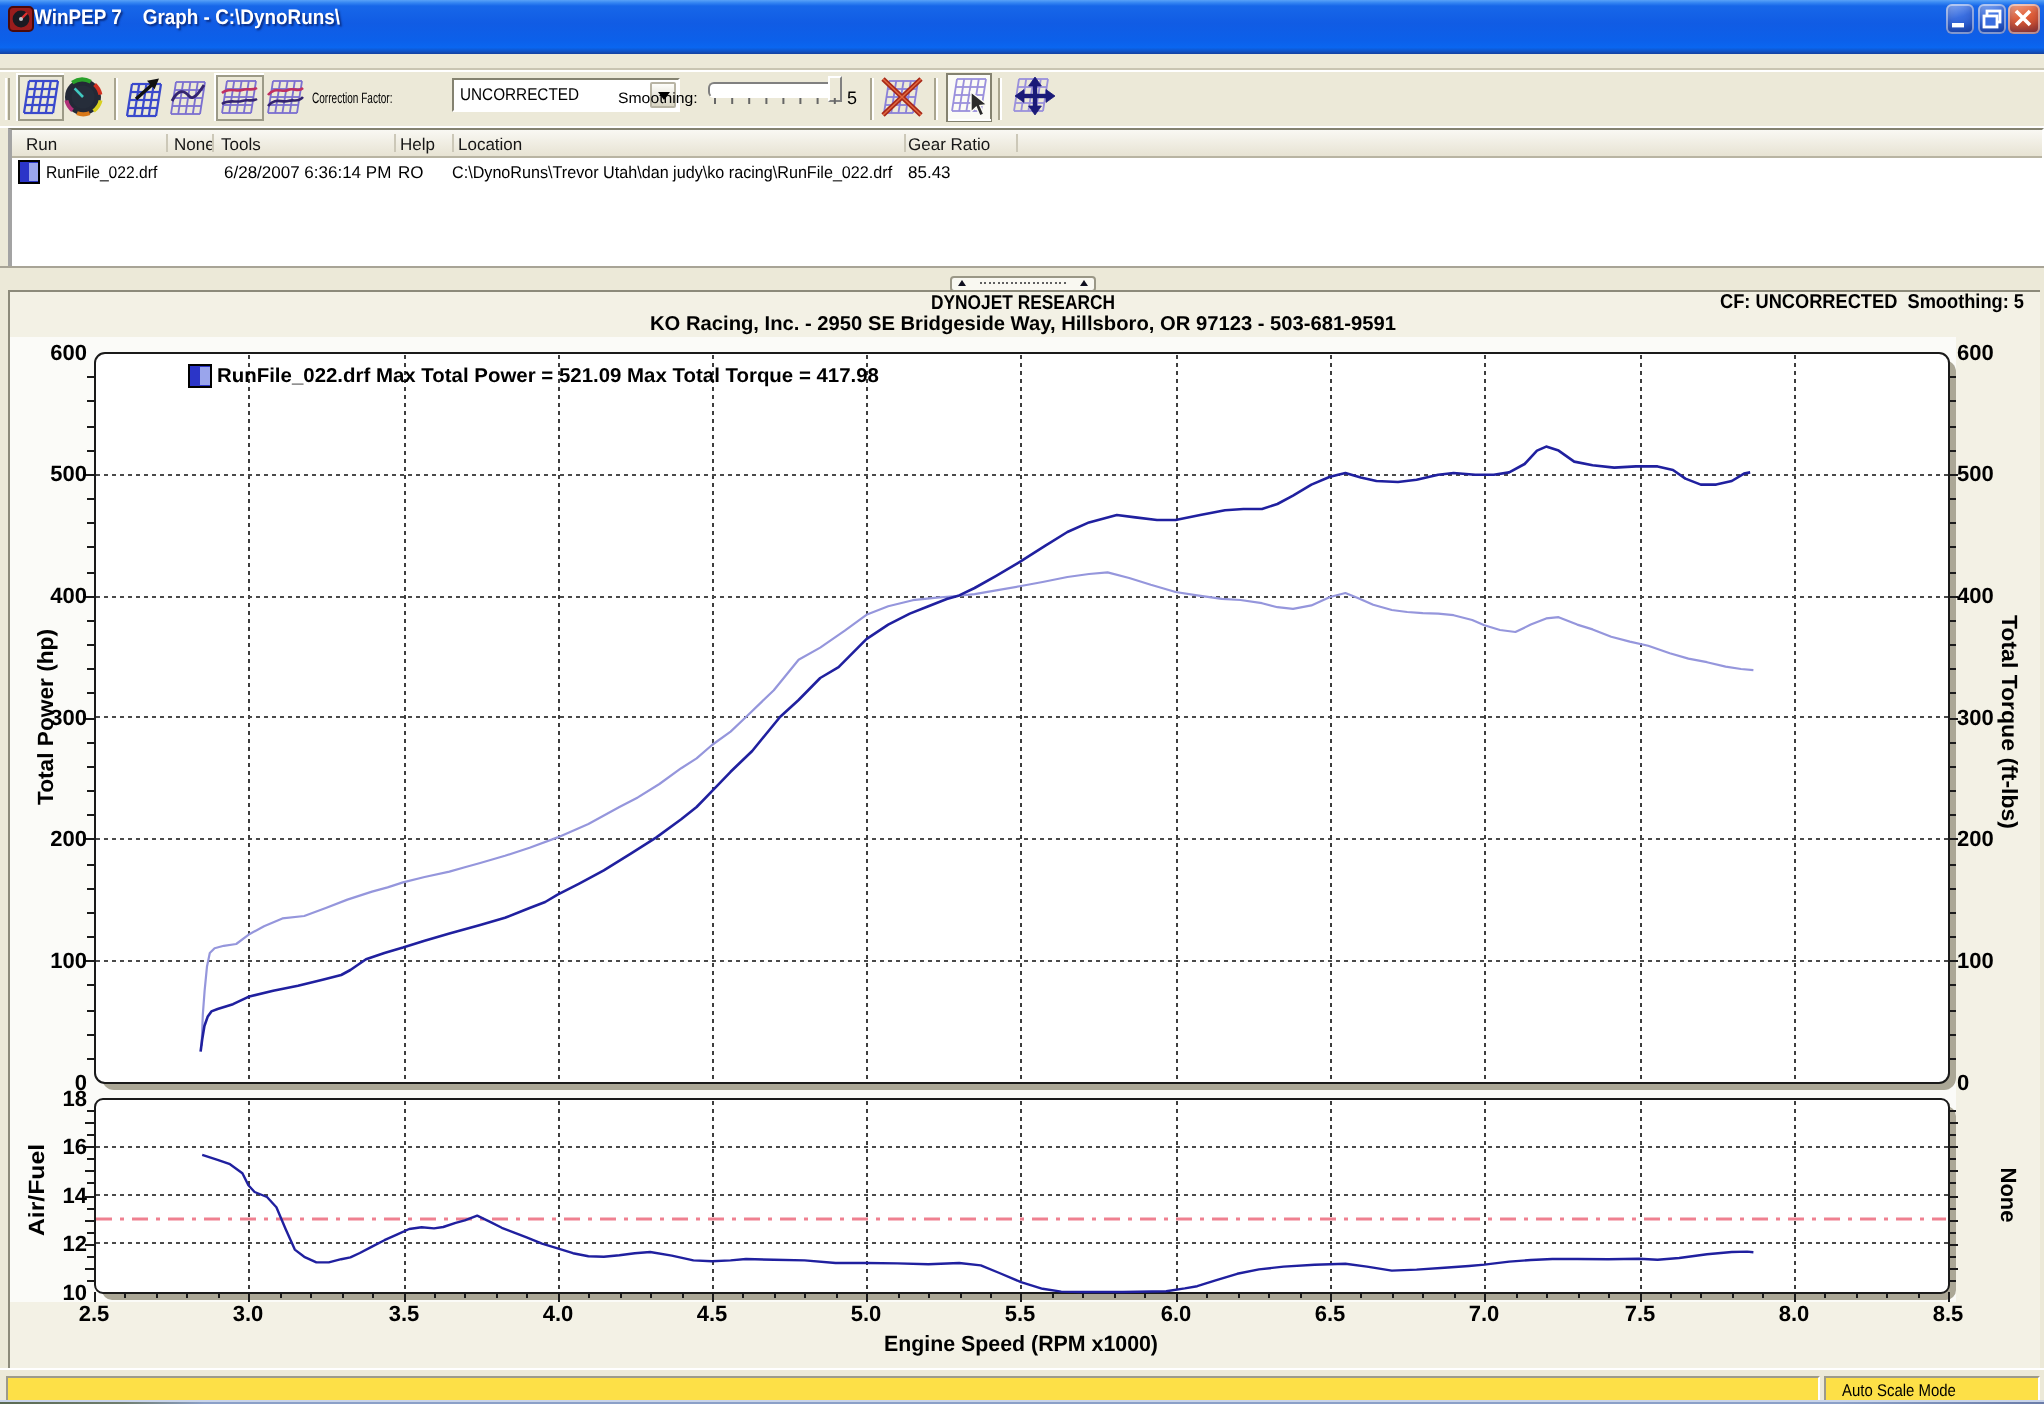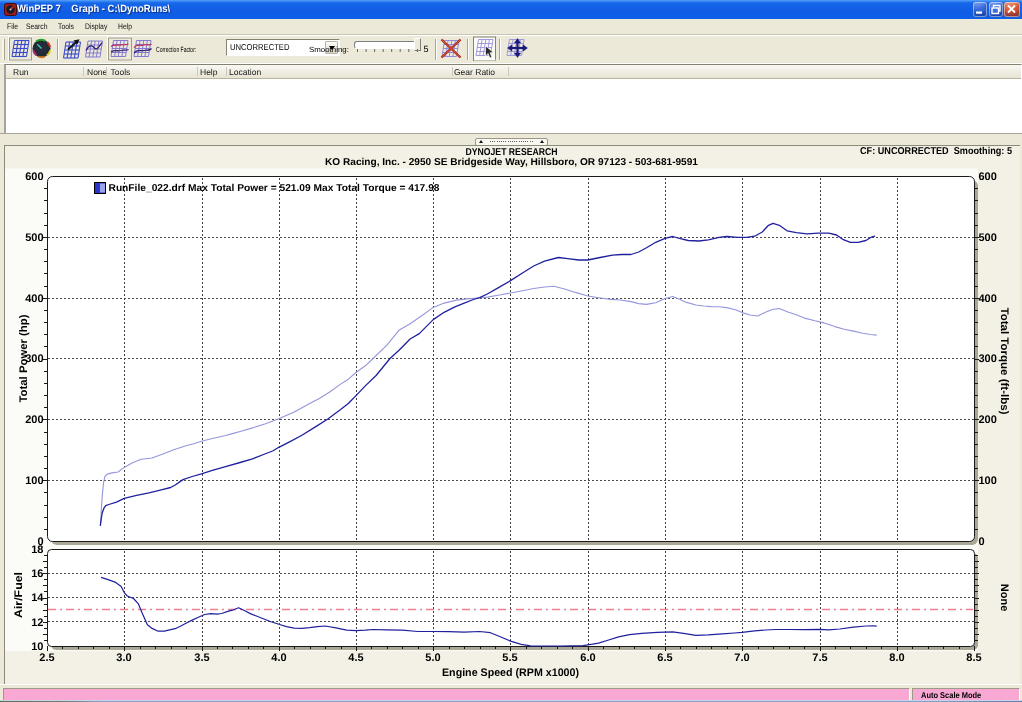--- a/index.html
+++ b/index.html
@@ -17,21 +17,21 @@
 #menusep{position:absolute;left:0;top:33.5px;width:1022px;height:1px;background:#fff;border-top:1px solid #c9c5b2;}
 #toolbar{position:absolute;left:0;top:35.5px;width:1022px;height:27px;background:#ece9d8;}
 .tlab{position:absolute;top:50%;transform:translateY(-50%) scaleX(.67);transform-origin:left center;font-size:7.5px;color:#000;white-space:nowrap;}
 #combo{position:absolute;left:226px;top:3px;width:76px;height:15.5px;background:#fff;border:1px solid #7f9db9;border-color:#848270 #fff #fff #848270;padding-left:36px;}
 #combo .ct{position:absolute;left:3px;top:2.2px;font-size:8.5px;color:#000;transform:scaleX(.9);transform-origin:left top;}
 #combo .btn{position:absolute;right:1px;top:1px;width:11px;height:11.5px;background:linear-gradient(#fdfdfa,#d9d5c4);border:1px solid #b8b4a4;border-radius:1px;}
 #combo .btn:after{content:"";position:absolute;left:2.5px;top:4px;border:3px solid transparent;border-top:4px solid #000;}
 #slider{position:absolute;left:354px;top:5px;width:62px;height:6px;background:#fff;border:1px solid;border-color:#808080 #fff #fff #808080;border-radius:3px;}
 #sthumb{position:absolute;left:413.5px;top:2.5px;width:5px;height:11px;background:#ece9d8;border:1px solid;border-color:#fff #808080 #808080 #fff;}
 #stat{position:absolute;left:0;top:684px;width:1022px;height:16px;background:#ece9d8;border-top:1px solid #fff;}
-.spanel{position:absolute;top:2.5px;height:11.5px;background:#f9a8d4;border:1px solid;border-color:#9d9a8a #fff #fff #9d9a8a;font-weight:bold;}
+.spanel{position:absolute;top:2.5px;height:11.5px;background:#fde047;border:1px solid;border-color:#9d9a8a #fff #fff #9d9a8a;}
 #bstrip{position:absolute;left:0;top:700px;width:1022px;height:2px;background:linear-gradient(90deg,#5a6a52 0%,#707e6e 6%,#8ba0c8 10%,#8ba0c8 90%,#6a7ca8 100%);border-top:0.5px solid #c9d4ea;}
 #listpanel{position:absolute;left:4px;top:63.5px;width:1015px;height:69.5px;background:#fff;border-left:2px solid #a3a3a3;border-top:1px solid #848270;border-right:1px solid #fff;}
 #lhead{position:absolute;left:0;top:0;width:100%;height:13.5px;background:linear-gradient(#f9f8f3,#e7e3d3);border-bottom:1px solid #b8b4a2;}
 #lhead span{position:absolute;top:2px;font-size:8.5px;color:#161616;white-space:nowrap}
 .hsep{position:absolute;top:2px;height:9.5px;width:1px;background:#ccc8b8;}
 #lrow span{position:absolute;top:0;font-size:8.5px;color:#000;white-space:nowrap;transform-origin:left top}
 #band{position:absolute;left:0;top:133px;width:1022px;height:11.5px;background:#ece9d8;border-top:1px solid #a8a496;}
 #handle{position:absolute;left:475px;top:3.5px;width:71px;height:6.5px;background:#f9f8f1;border:1px solid #9a9786;border-radius:2px;}
 #handle .dots{position:absolute;left:14px;top:2.4px;width:44px;height:1.6px;background:repeating-linear-gradient(90deg,#606060 0 1px,transparent 1px 2.2px);}
 .tri{position:absolute;top:1.6px;width:0;height:0;border-left:2.8px solid transparent;border-right:2.8px solid transparent;border-bottom:3.6px solid #101020;}
@@ -59,27 +59,20 @@
         <svg width="14" height="14">
           <rect x="4.5" y="3.5" width="6.5" height="5.5" fill="none" stroke="#fff" stroke-width="1.4"></rect>
           <rect x="3" y="6" width="6.5" height="5.5" fill="#3b6fe0" stroke="#fff" stroke-width="1.4"></rect>
         </svg>
       </div>
   <div id="bclose" class="wbtn">
         <svg width="15" height="14">
           <path d="M4 3.5 L11 10.5 M11 3.5 L4 10.5" stroke="#fff" stroke-width="1.8"></path>
         </svg>
       </div>
- </div>
- <div id="menubar">
-  <span style="left:6.5px">File</span>
-      <span style="left:25.5px">Search</span>
-      <span style="left:57.5px">Tools</span>
-      <span style="left:85px">Display</span>
-      <span style="left:117.5px">Help</span>
  </div>
  <div id="menusep"></div>
  <div id="toolbar">
   <svg width="1022" height="27" viewBox="0 0 1022 27">
 <g>
 <line x1="3" y1="3" x2="3" y2="24" stroke="#ffffff"></line>
           <line x1="4.5" y1="3" x2="4.5" y2="24" stroke="#a9a58f"></line>
 </g>
 <rect x="8.5" y="1" width="23" height="23" fill="none" stroke="#fff" stroke-width="1"></rect>
 <rect x="9.5" y="2" width="22" height="22" fill="none" stroke="#9c9a87" stroke-width="1"></rect>
@@ -229,20 +222,31 @@
         <span style="left:104.5px">Tools</span>
         <span style="left:194px">Help</span>
         <span style="left:223px">Location</span>
         <span style="left:448px">Gear Ratio</span>
    <div class="hsep" style="left:77px"></div>
         <div class="hsep" style="left:100px"></div>
         <div class="hsep" style="left:191px"></div>
         <div class="hsep" style="left:219.5px"></div>
         <div class="hsep" style="left:445.5px"></div>
         <div class="hsep" style="left:502px"></div>
+  </div>
+  <div id="lrow" style="position:absolute;left:0;top:16px;width:100%;height:12px">
+   <svg style="position:absolute;left:3px;top:-1px" width="11" height="12">
+          <rect x="0.5" y="0.5" width="10" height="11" fill="#2b35c8" stroke="#000"></rect>
+          <rect x="5.5" y="1.5" width="4.5" height="9" fill="#9aa5ec"></rect>
+        </svg>
+   <span style="left:16.5px;transform:scaleX(.92)">RunFile_022.drf</span>
+        <span style="left:106px">6/28/2007 6:36:14 PM</span>
+        <span style="left:193px">RO</span>
+        <span style="left:220px;transform:scaleX(.95)">C:\DynoRuns\Trevor Utah\dan judy\ko racing\RunFile_022.drf</span>
+        <span style="left:448px">85.43</span>
   </div>
  </div>
  <div id="band">
       <div id="handle">
         <div class="tri" style="left:3px"></div>
         <div class="tri" style="right:3px"></div>
         <div class="dots"></div>
       </div>
     </div>
  <div id="gpanel"></div>

